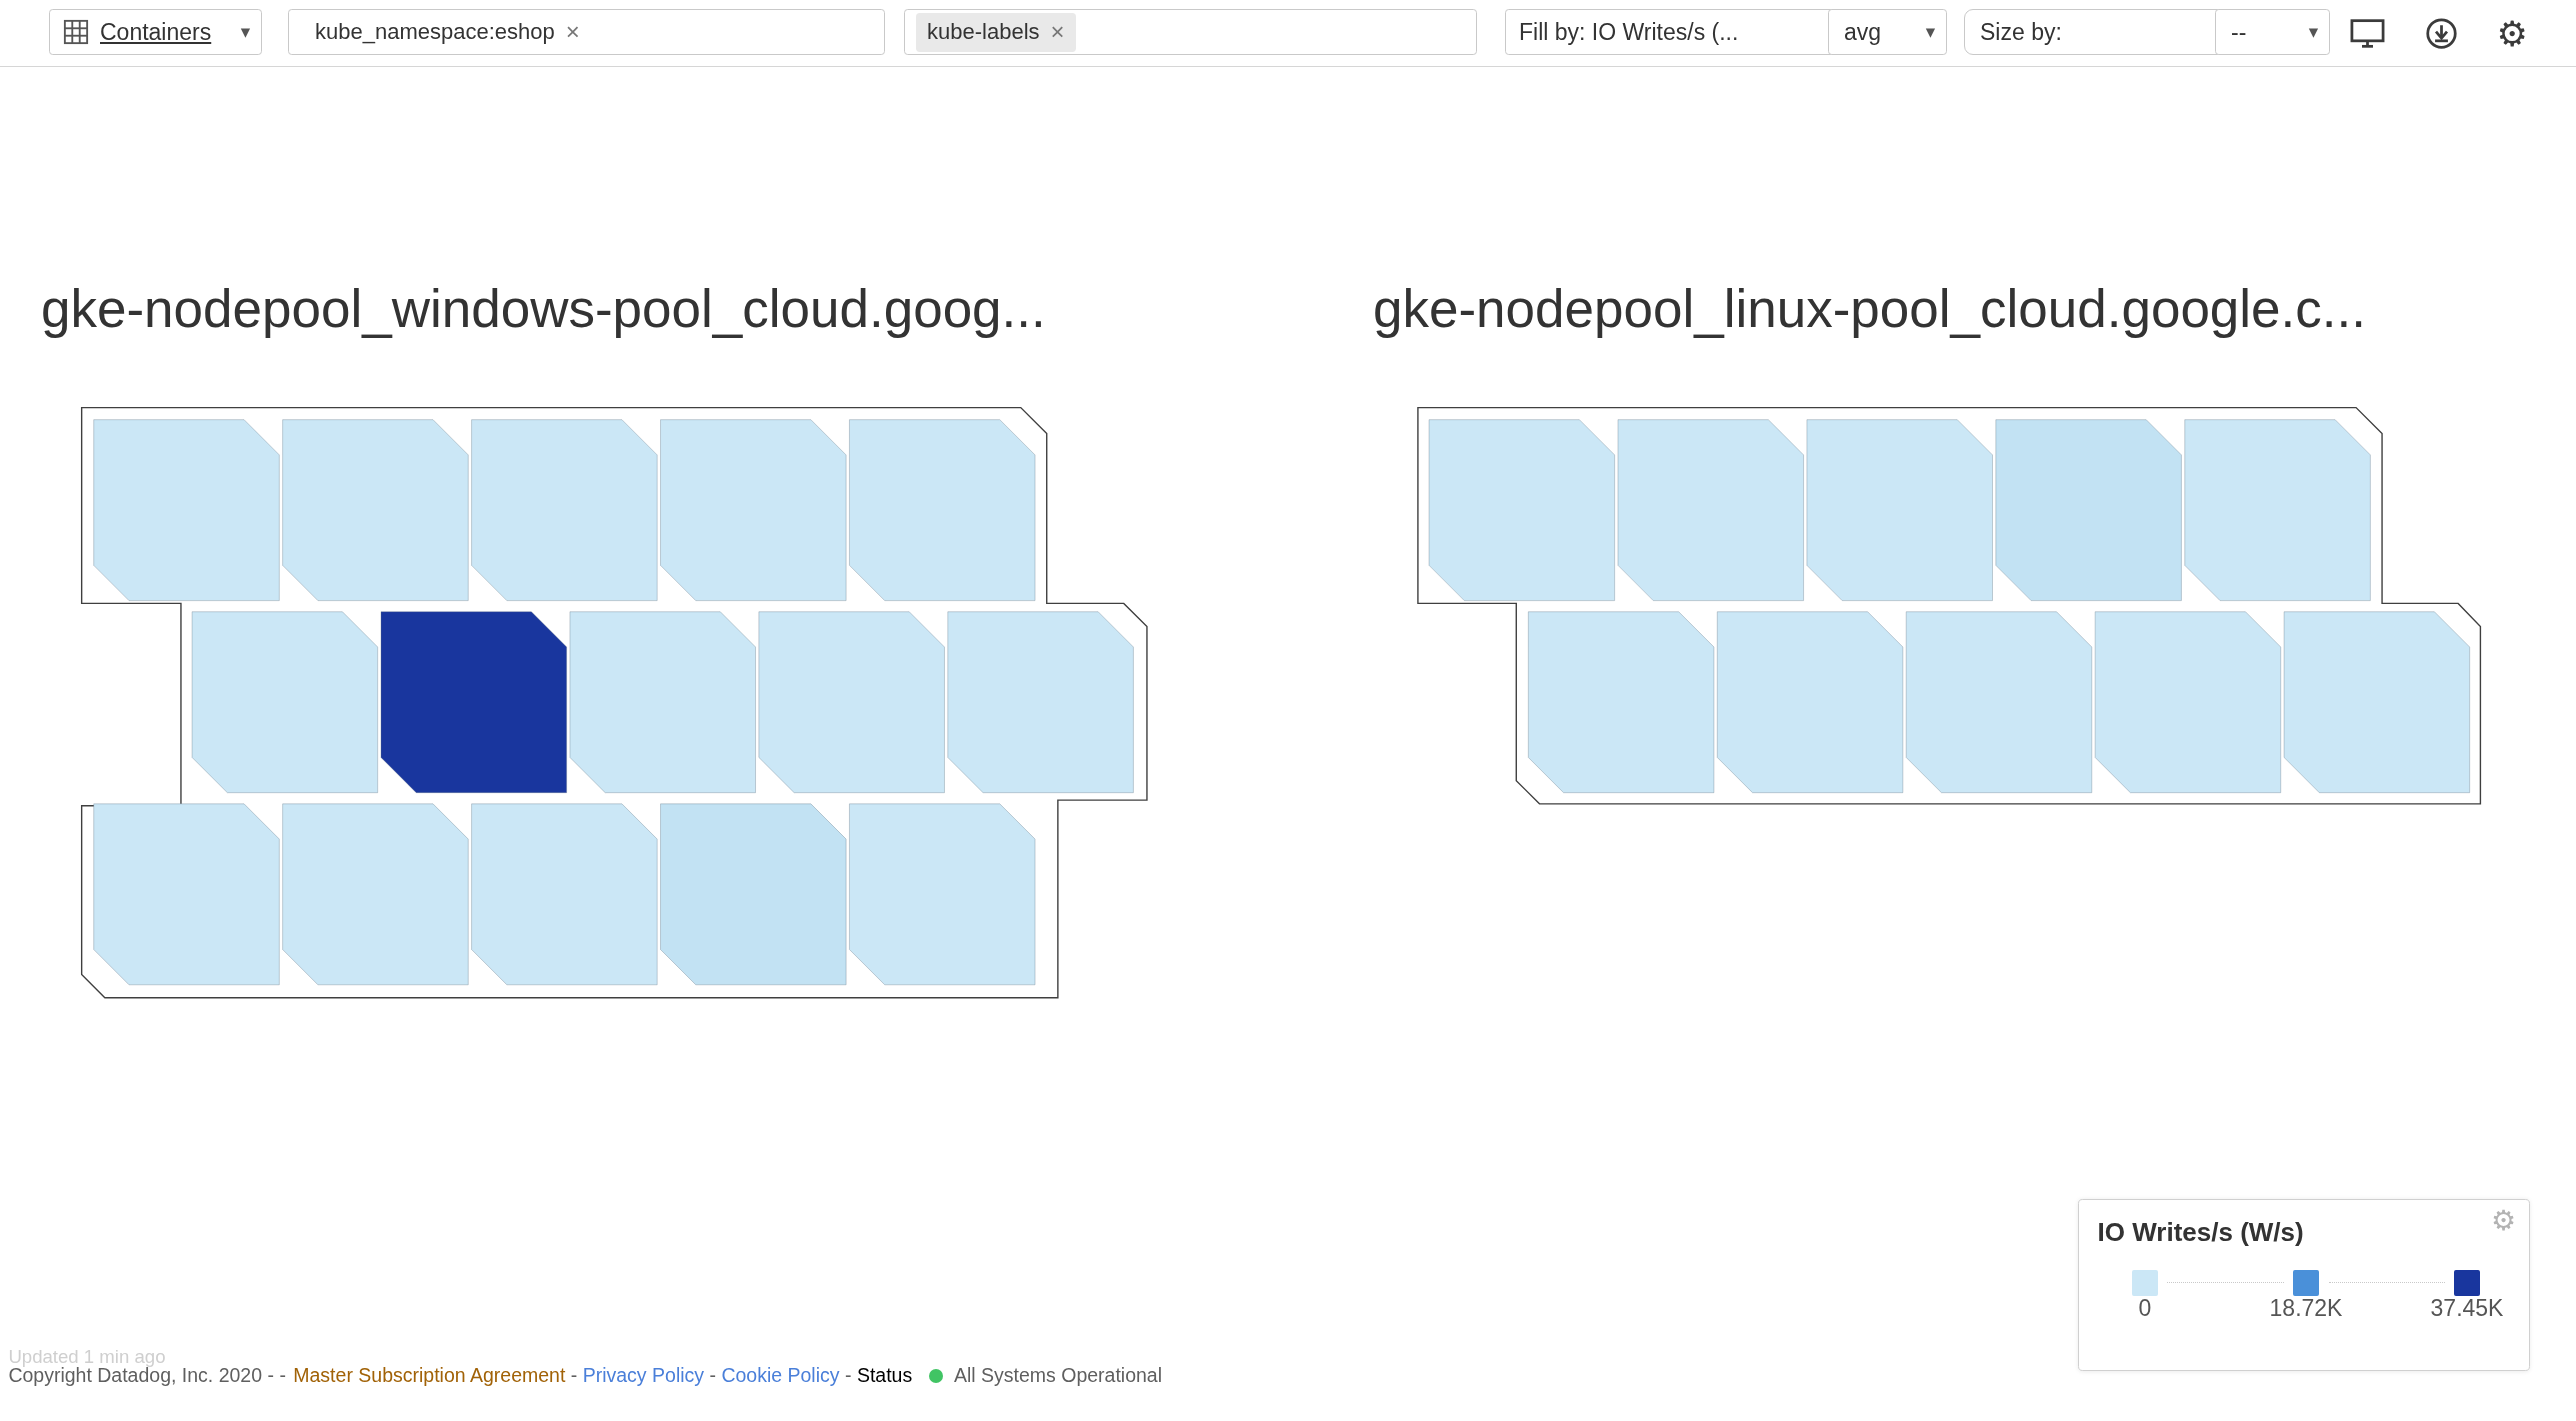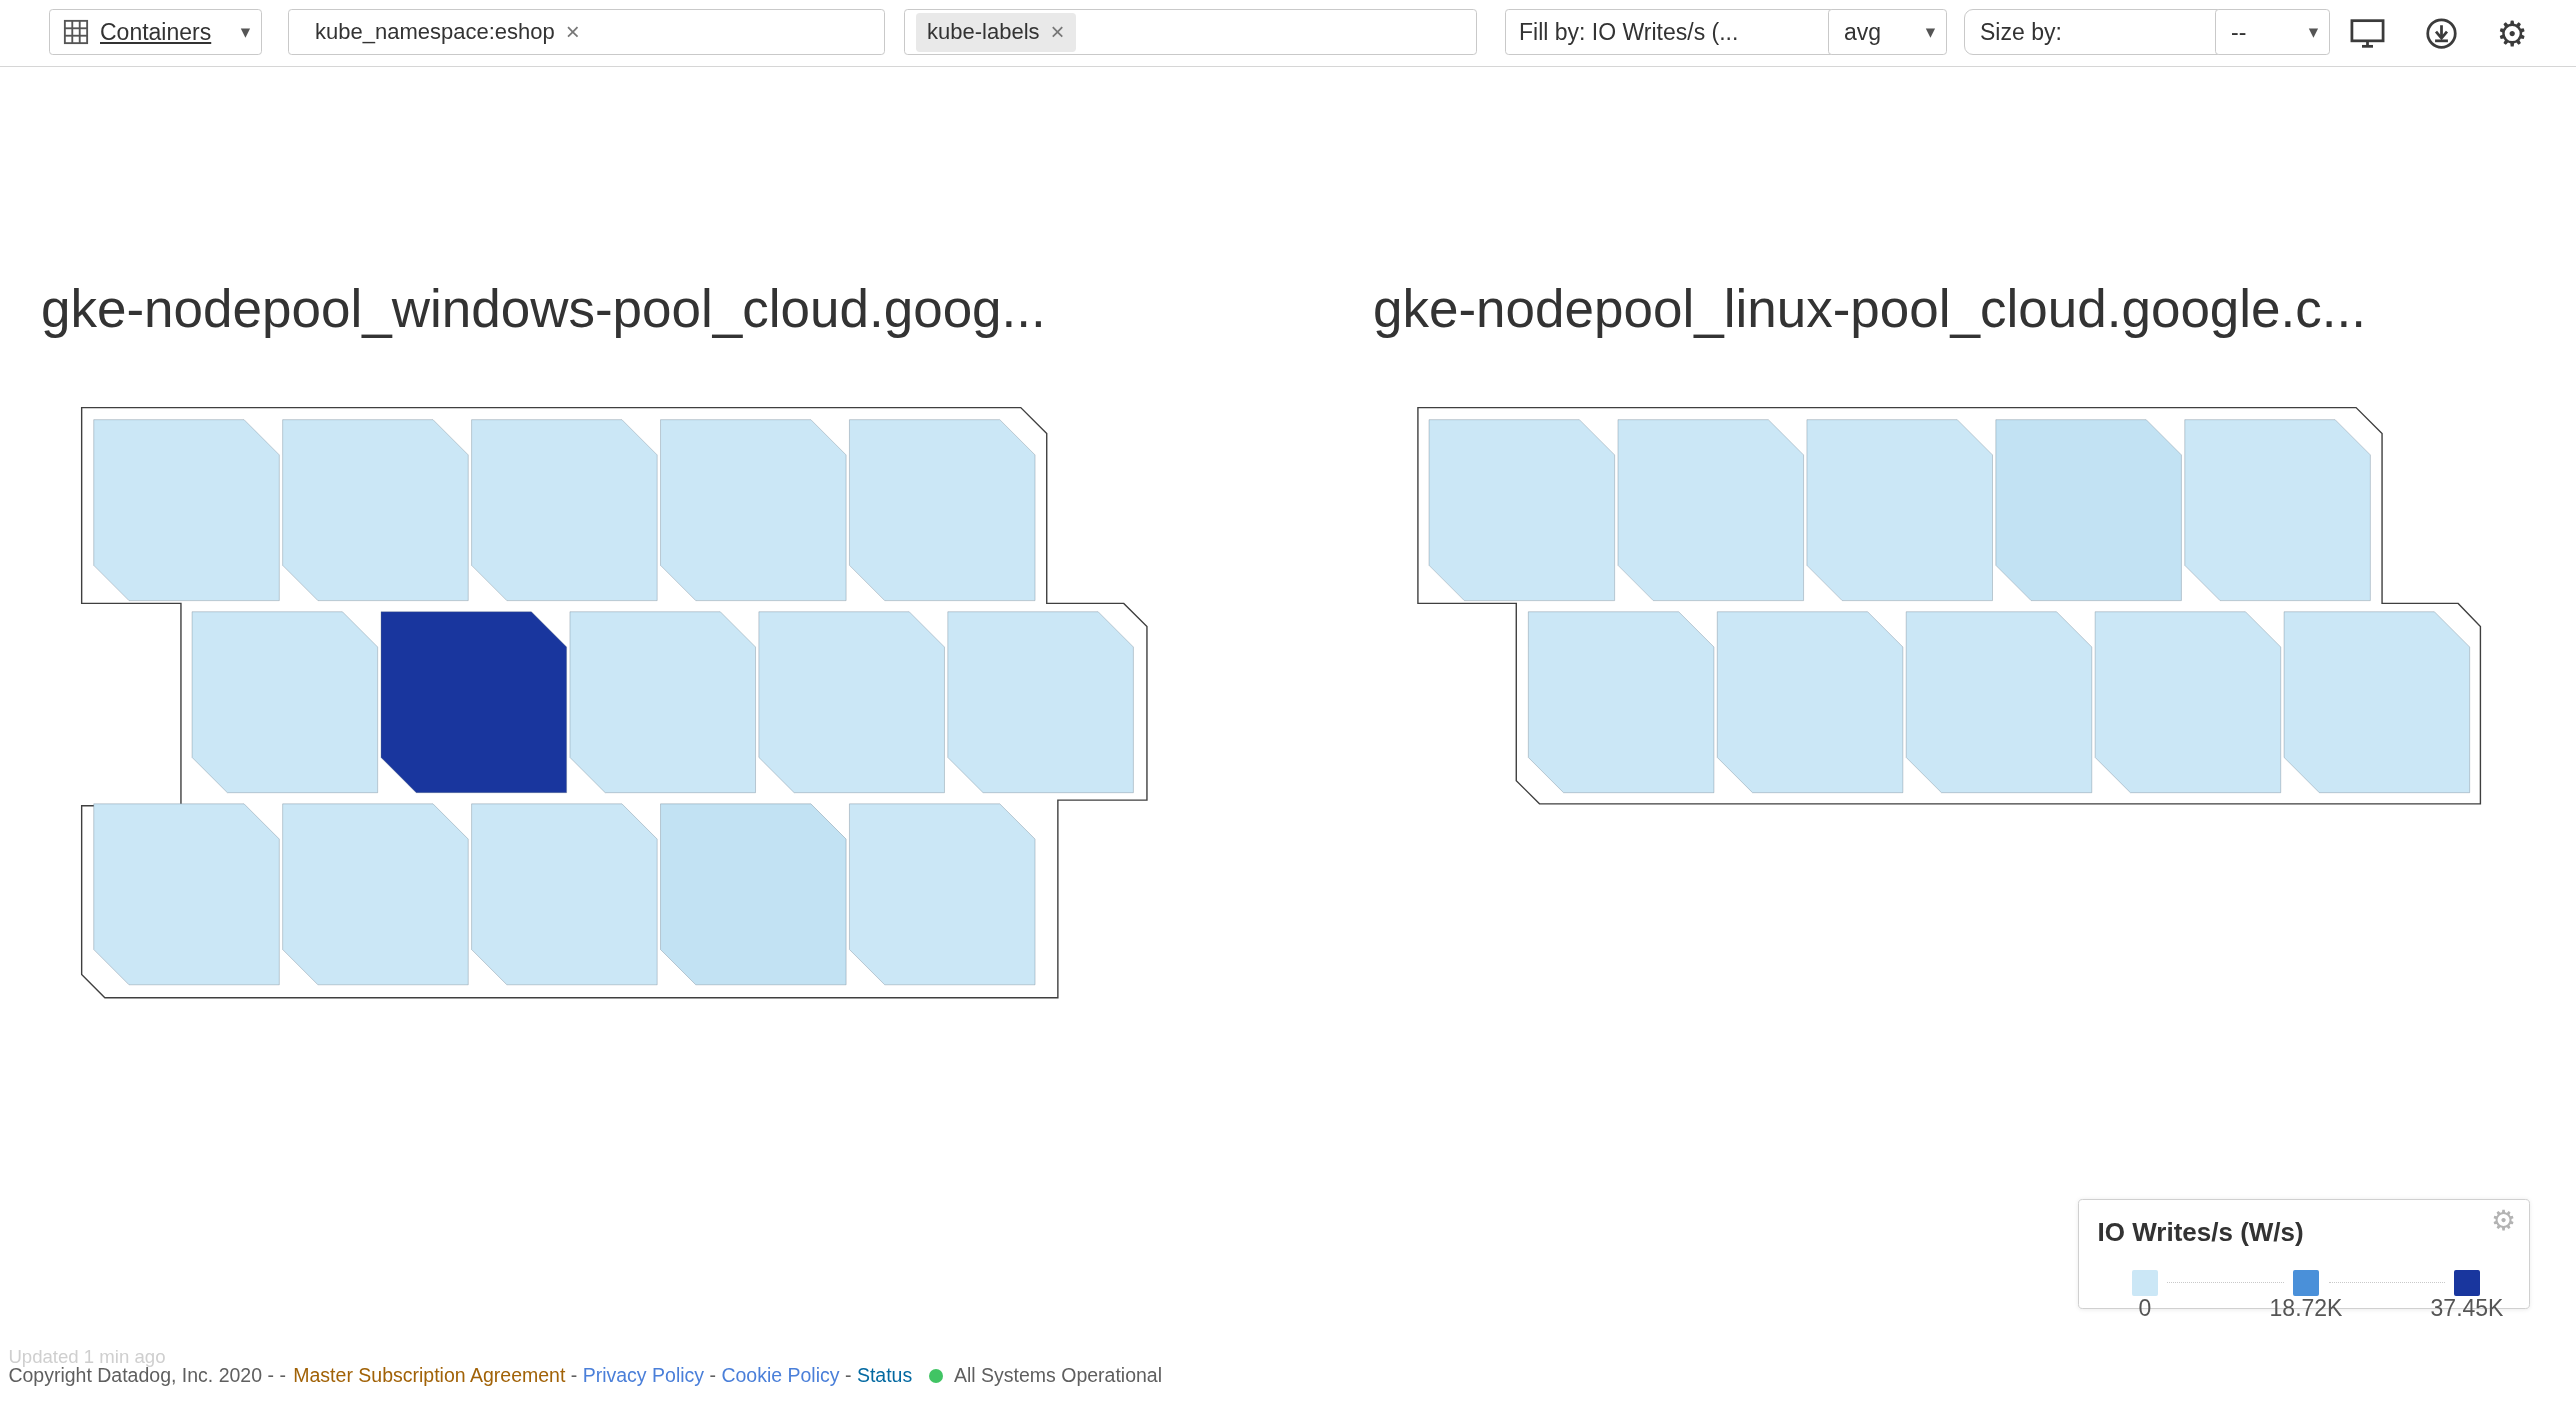--- a/index.html
+++ b/index.html
@@ -84,21 +84,21 @@
   }
   .grp-title.g0 { left: 41px; max-width: 1206px; overflow: hidden; }
   .grp-title.g1 { left: 1373px; max-width: 1160px; overflow: hidden; }
 
   
   .legend {
     position: absolute;
     left: 2078px;
     top: 1199px;
     width: 452px;
-    height: 110px;
+    height: 172px;
     box-sizing: border-box;
     background: #fff;
     border: 0.9px solid #d0d0d0;
     border-radius: 4.6px;
     box-shadow: 0 0.9px 4.6px rgba(0,0,0,0.08);
     z-index: 4;
   }
   .legend-title {
     position: absolute;
     left: 18.6px; top: 16.7px;
@@ -281,17 +281,17 @@
       <span class="lg-label" style="left: 227px;">18.72K</span>
       <span class="lg-conn" style="left: 250px; width: 116px;"></span>
       <span class="lg-swatch" style="left: 375px; background: rgb(25, 54, 158);"></span>
       <span class="lg-label" style="left: 388px;">37.45K</span>
     </div>
 </div>
 
 <div class="updated">Updated 1 min ago</div>
 <div class="footer">
   <span>Copyright Datadog, Inc. 2020 - -</span>
-  <span id="footer-links"><span class="flink" style="color: #a16207;">Master Subscription Agreement</span><span> - </span><span class="flink" style="color: rgb(74, 127, 217); margin-top: 27px;">Privacy Policy</span><span> - </span><span class="flink" style="color: rgb(74, 127, 217);">Cookie Policy</span><span> - </span><span class="flink" style="color: #0369a1;">Status</span></span>
+  <span id="footer-links"><span class="flink" style="color: #a16207;">Master Subscription Agreement</span><span> - </span><span class="flink" style="color: rgb(74, 127, 217); margin-top: 27px;">Privacy Policy</span><span> - </span><span class="flink" style="color: rgb(74, 127, 217);">Cookie Policy</span><span> - </span><span class="flink" style="color: #000000;">Status</span></span>
   <span class="status-dot" id="status-dot" style="background: rgb(65, 196, 100);"></span>
   <span>All Systems Operational</span>
 </div>
 
 
 </body></html>

